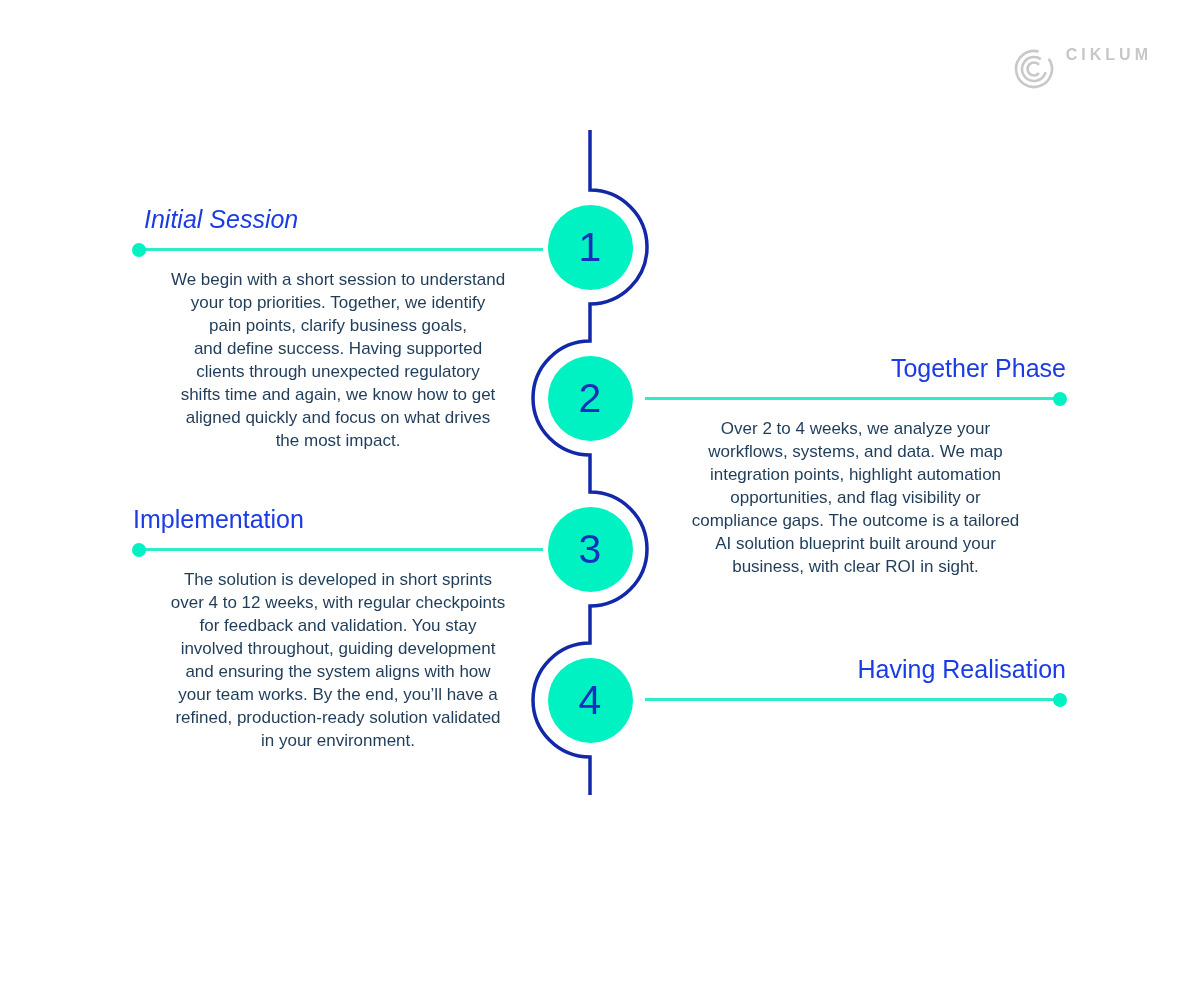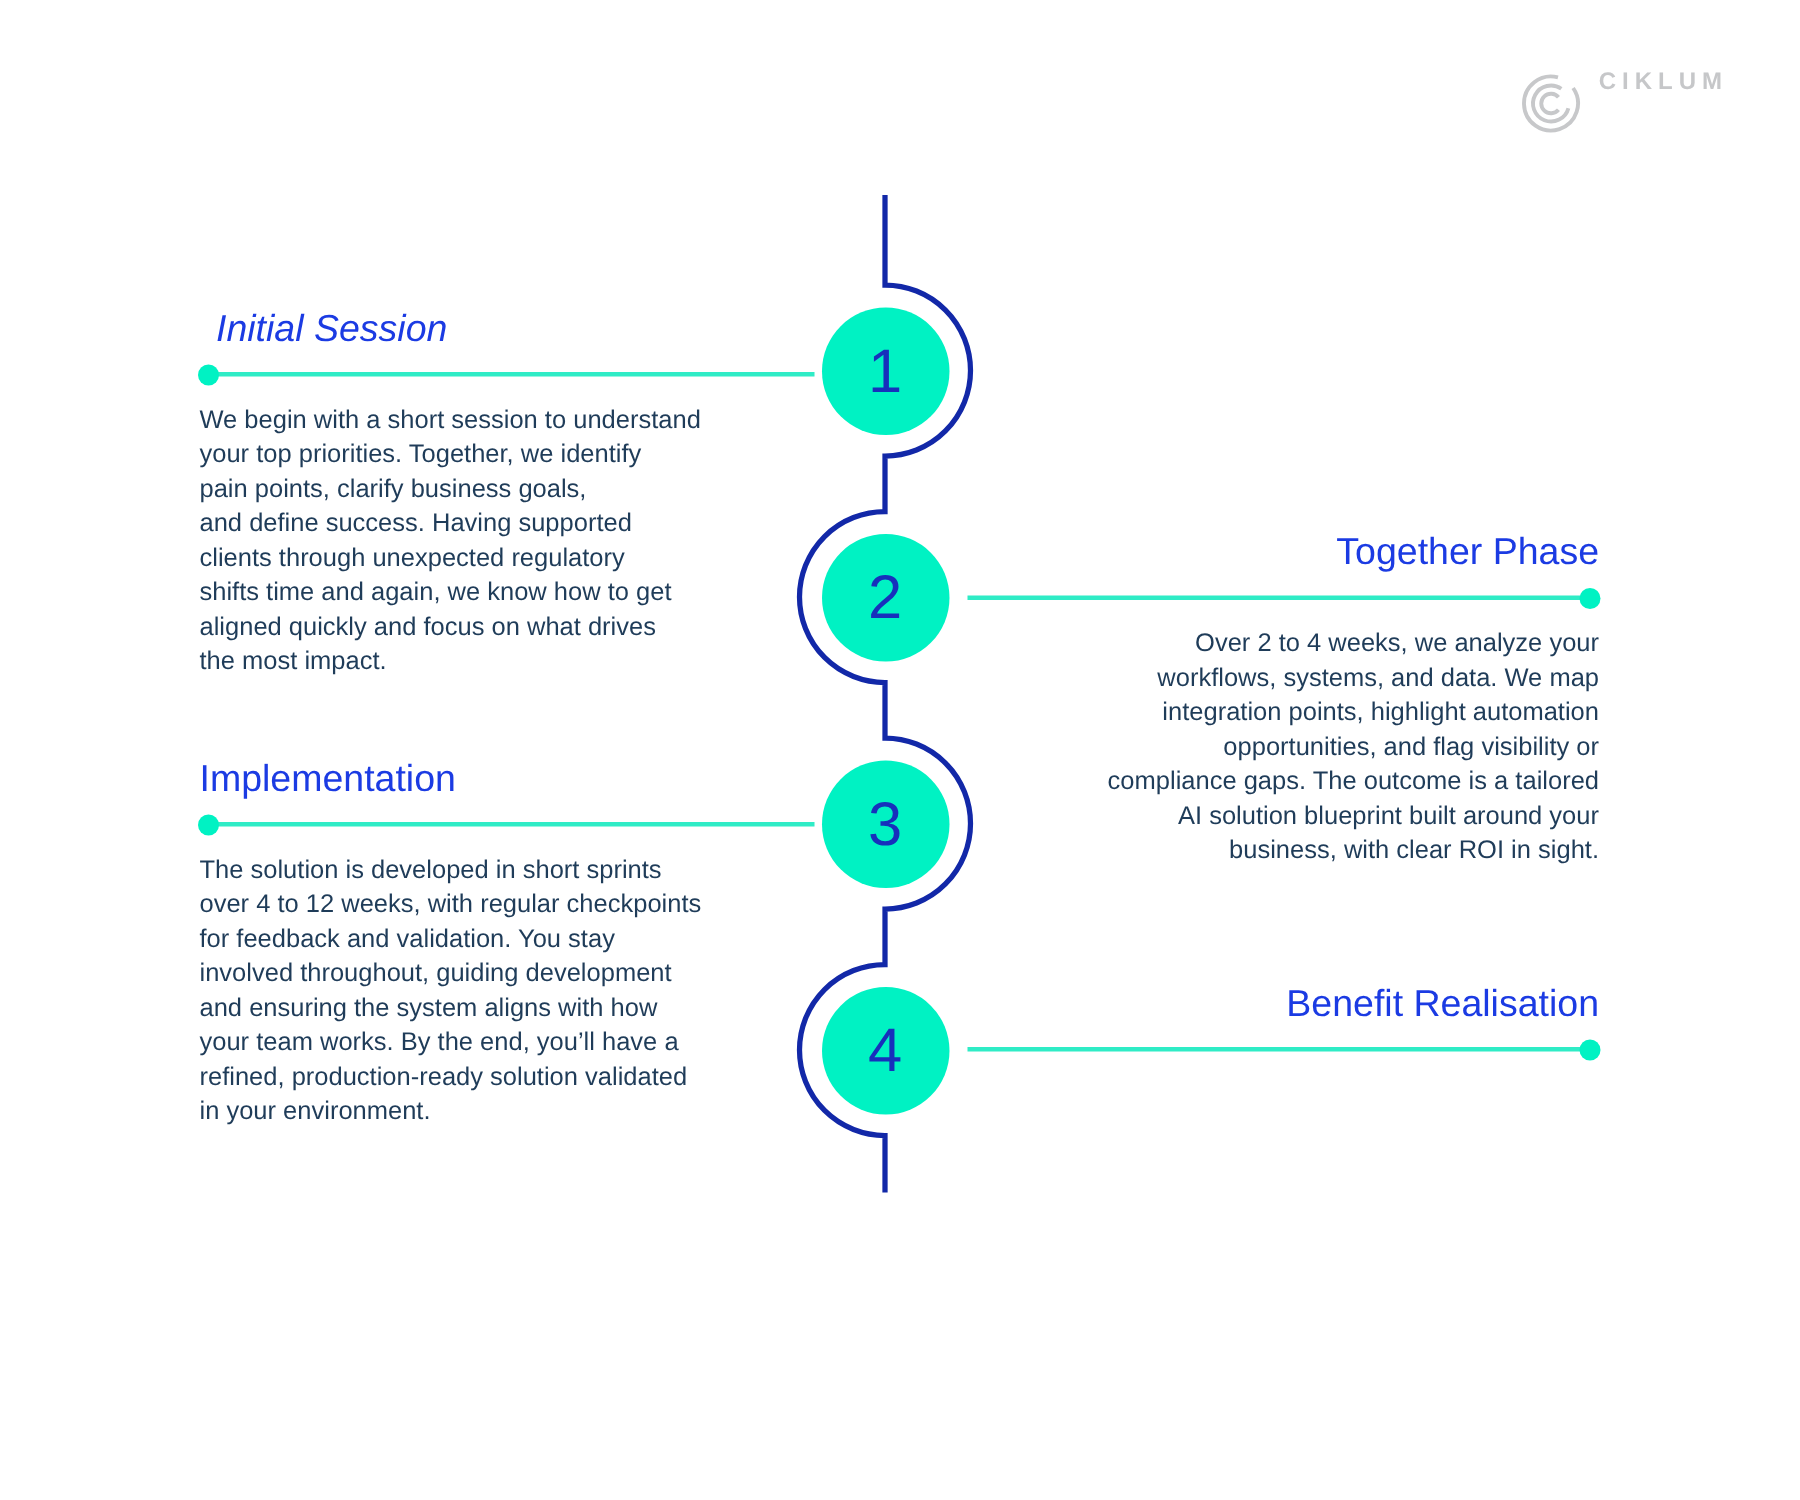--- a/index.html
+++ b/index.html
@@ -87,20 +87,21 @@
     transform: translateY(-50%);
   }
   .step.left .connector .dot { left: -1px; }
   .step.right .connector .dot { right: -1px; }
   .step p {
     margin: 0;
     font-size: 17px;
     line-height: 23px;
     color: #1f3c59;
     white-space: pre-line;
+    text-align: center;
   }
   .step.left  { text-align: left; }
   .step.right { text-align: right; }
 
   .s1 { left: 133px;  top: 203px; width: 410px; }
   .s1 h2 { padding-left: 11px; font-style: italic; }
   .s2 { right: 134px; top: 352px; width: 421px; }
   .s3 { left: 133px;  top: 503px; width: 410px; }
   .s4 { right: 134px; top: 653px; width: 421px; }
 </style>
@@ -175,19 +176,19 @@
 over 4 to 12 weeks, with regular checkpoints
 for feedback and validation. You stay
 involved throughout, guiding development
 and ensuring the system aligns with how
 your team works. By the end, you’ll have a
 refined, production-ready solution validated
 in your environment.</p>
   </section>
 
   <section class="step right s4">
-    <h2>Benefit Realisation</h2>
+    <h2>Having Realisation</h2>
     <div class="connector">
       <span class="dot"></span>
     </div>
   </section>
 
 </div>
 
 </body></html>

